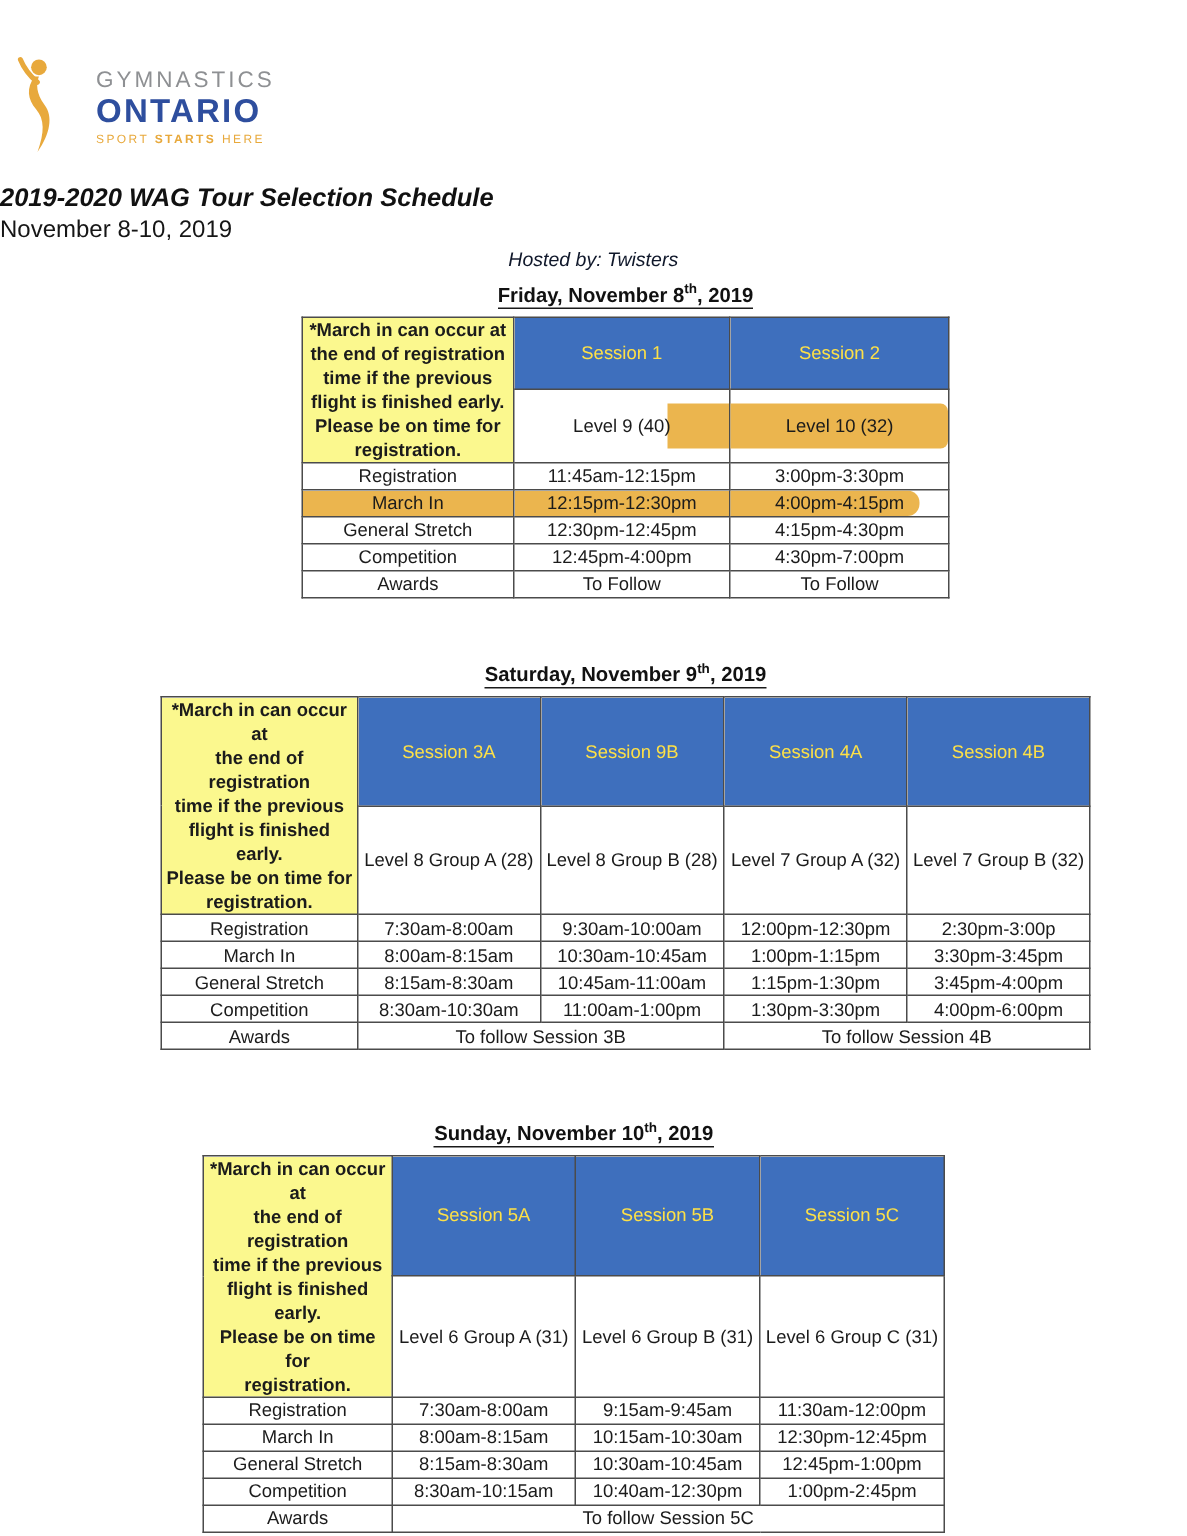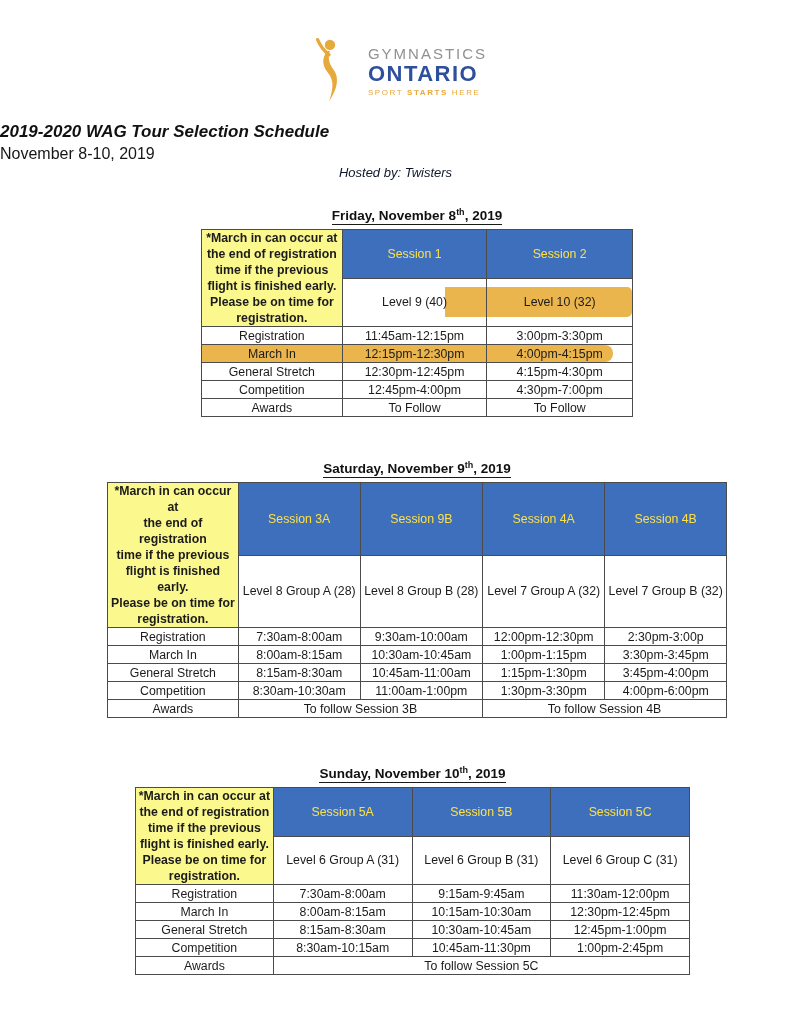--- a/index.html
+++ b/index.html
@@ -7,21 +7,21 @@
     position:relative;
     width:791px;height:1024px;
     box-sizing:border-box;
     padding-top:36px;
     background:#ffffff;
     font-family:"Liberation Sans", sans-serif;
     color:#1b1b1b;
     overflow:hidden;
   }
   
-  .logo-row{display:flex;justify-content:center;align-items:center;gap:20px;margin-left:6px;height:70px;}
+  .logo-row{display:flex;justify-content:flex-start;align-items:center;gap:20px;margin-left:6px;height:70px;}
   .gymnast{width:38px;height:68px;flex:0 0 auto;}
   .logo-text{text-align:left;}
   .logo-text .l1{font-size:15px;letter-spacing:2px;color:var(--logo-gray);line-height:17px;}
   .logo-text .l2{font-size:22px;font-weight:bold;letter-spacing:1.5px;color:var(--logo-blue);line-height:23px;}
   .logo-text .l3{font-size:8px;letter-spacing:1.6px;color:var(--logo-gold);margin-top:3px;white-space:nowrap;}
   .logo-text .l3 .tag-bold{font-weight:bold;}
   
   .doc-title{margin-top:16px;text-align:left;font-size:17px;font-weight:bold;font-style:italic;color:#111;}
   .doc-sub{margin-top:3px;font-size:16px;color:#161616;}
   .doc-host{margin-top:2px;text-align:center;font-size:13px;color:#0f172a;font-style:italic;}
@@ -85,21 +85,21 @@
         <span>HERE</span>
       </div>
     </div>
   </div>
 
   <div class="doc-title">2019-2020 WAG Tour Selection Schedule</div>
   <div class="doc-sub">November 8-10, 2019</div>
   <div class="doc-host">Hosted by: Twisters</div>
 
   <div id="tables">
-      <section class="tbl-sec" style="margin-left: 201px; width: 432px; margin-top: 26px;">
+      <section class="tbl-sec" style="margin-left: 201px; width: 432px; margin-top: 7px;">
         <div class="day-heading"><span class="u"><span>Friday, November 8</span><sup>th</sup><span>, 2019</span></span></div>
         <table class="sched">
           <colgroup>
             <col style="width: 141px;">
             <col style="width: 145px;">
             <col style="width: 146px;">
           </colgroup>
           <tbody>
             <tr>
               <td class="note" rowspan="2">*March in can occur at
@@ -201,21 +201,21 @@
               <td class="time"><span class="cell-text">4:00pm-6:00pm</span></td>
             </tr>
             <tr>
               <td class="rowlabel">Awards</td>
               <td class="time awards" colspan="2">To follow Session 3B</td>
               <td class="time awards" colspan="2">To follow Session 4B</td>
             </tr>
           </tbody>
         </table>
       </section>
-      <section class="tbl-sec" style="margin-left: 135px; width: 555px; margin-top: 46px;">
+      <section class="tbl-sec" style="margin-left: 135px; width: 495px; margin-top: 46px;">
         <div class="day-heading"><span class="u"><span>Sunday, November 10</span><sup>th</sup><span>, 2019</span></span></div>
         <table class="sched">
           <colgroup>
             <col style="width: 138px;">
             <col style="width: 139px;">
             <col style="width: 139px;">
             <col style="width: 139px;">
           </colgroup>
           <tbody>
             <tr>
@@ -248,21 +248,21 @@
             </tr>
             <tr>
               <td class="rowlabel">General Stretch</td>
               <td class="time"><span class="cell-text">8:15am-8:30am</span></td>
               <td class="time"><span class="cell-text">10:30am-10:45am</span></td>
               <td class="time"><span class="cell-text">12:45pm-1:00pm</span></td>
             </tr>
             <tr>
               <td class="rowlabel">Competition</td>
               <td class="time"><span class="cell-text">8:30am-10:15am</span></td>
-              <td class="time"><span class="cell-text">10:45am-11:30pm</span></td>
+              <td class="time"><span class="cell-text">10:40am-12:30pm</span></td>
               <td class="time"><span class="cell-text">1:00pm-2:45pm</span></td>
             </tr>
             <tr>
               <td class="rowlabel">Awards</td>
               <td class="time awards" colspan="3">To follow Session 5C</td>
             </tr>
           </tbody>
         </table>
       </section>
     </div>

